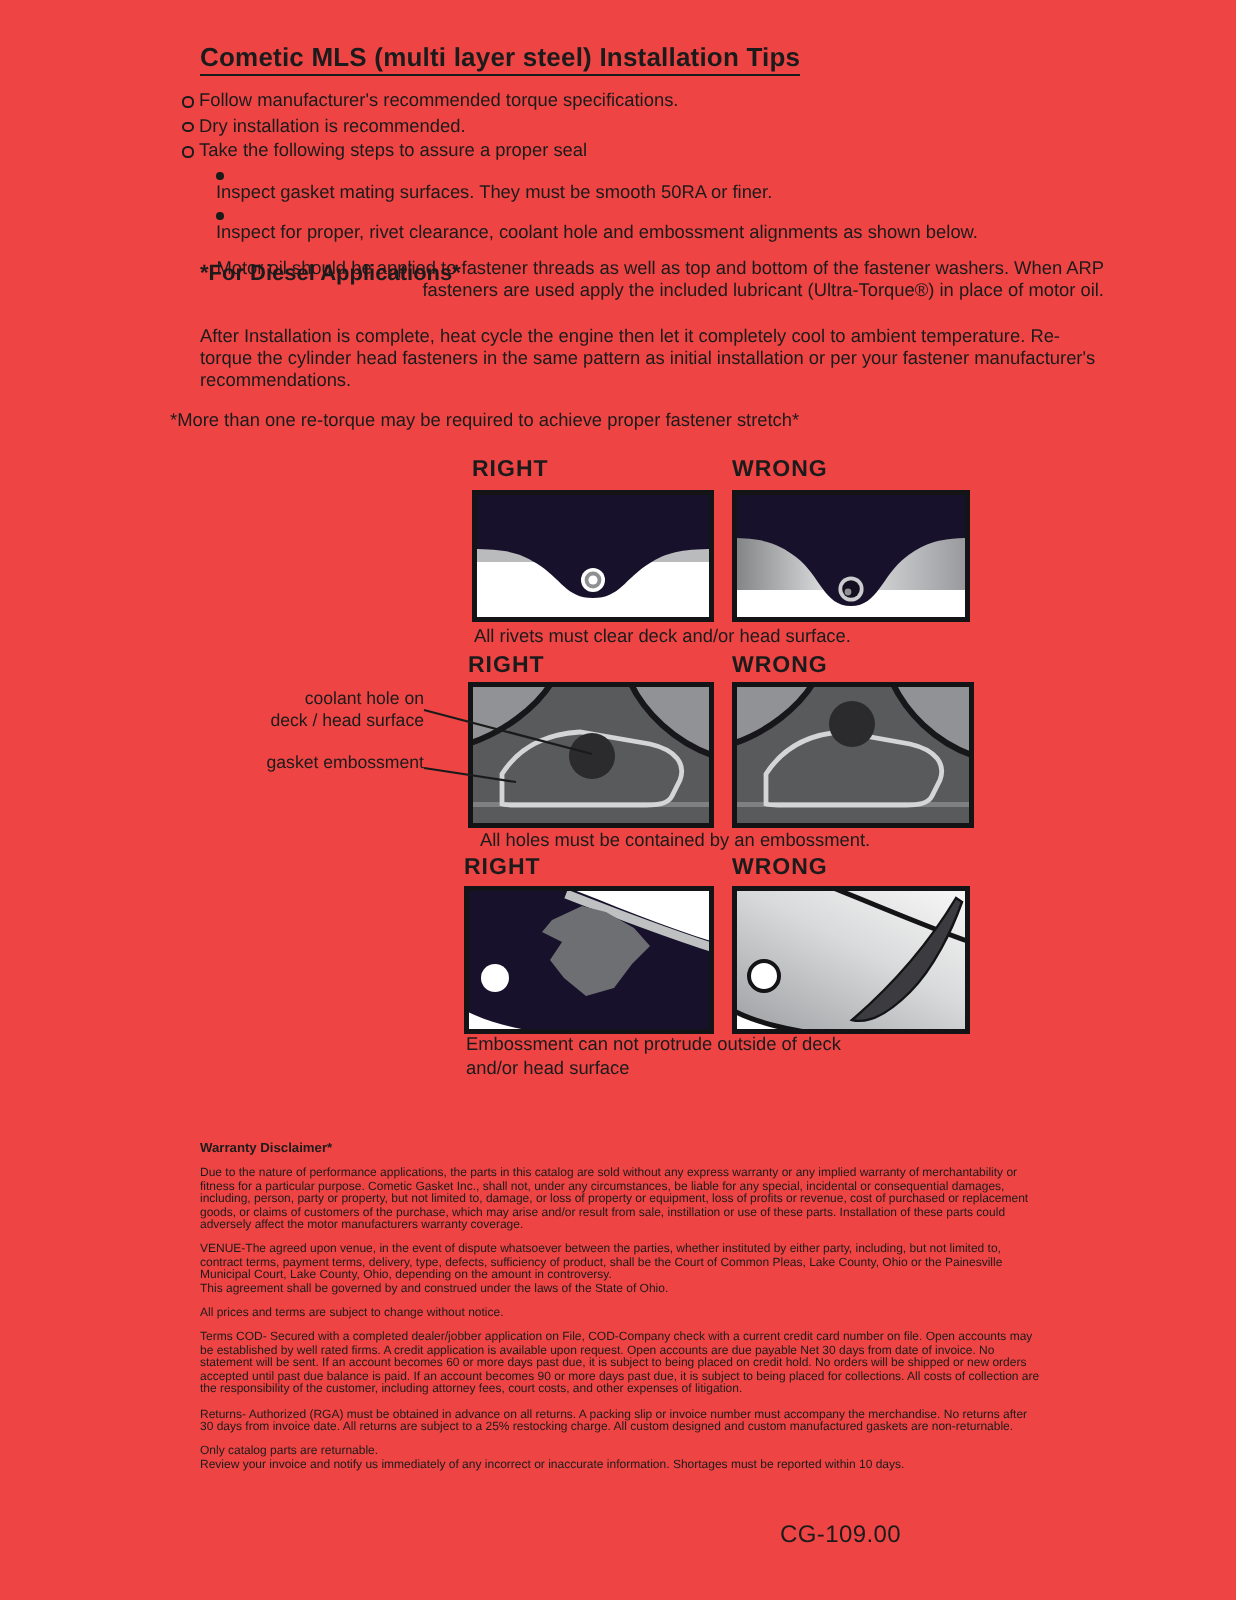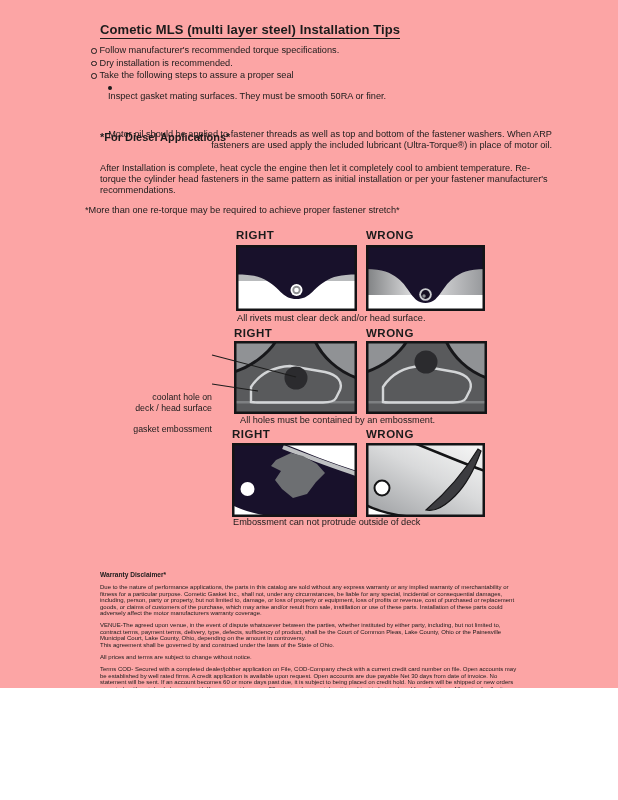--- a/index.html
+++ b/index.html
@@ -1,29 +1,29 @@
 <!DOCTYPE html>
 <html><head>
 <meta charset="utf-8">
 <style>
   html,body{margin:0;padding:0;background:#ffffff;}
   body{font-family:"Liberation Sans","DejaVu Sans",sans-serif;color:#1b1b1b;}
-  .page{position:relative;width:618px;height:688px;background:#fca5a5;overflow:hidden;}
+  .page{position:relative;width:618px;height:800px;background:#ef4444;overflow:hidden;}
   .abs{position:absolute;}
   .title{font-weight:bold;font-size:13px;letter-spacing:.1px;border-bottom:1.5px solid #1b1b1b;padding-bottom:1px;display:inline-block;}
   .tips{font-size:9.2px;line-height:12.6px;width:485px;}
   .tip-row{display:flex;align-items:flex-start;}
   .tip-row.sub{padding-left:17px;flex-direction:column;}
   .marker-circle{width:3.5px;height:3.5px;border:1px solid #1b1b1b;border-radius:50%;margin:4px 3px 0 0;flex:none;}
   .marker-dot{width:3.8px;height:3.8px;background:#1b1b1b;border-radius:50%;margin:4px 3px 0 0;flex:none;}
   .h2{font-weight:bold;font-size:11px;margin-top:18px;}
   .body-text{font-size:9.2px;line-height:11px;width:452px;}
   .dlabel{font-size:11.5px;font-weight:bold;letter-spacing:.5px;text-align:left;}
   .caption{font-size:9.2px;line-height:11.5px;}
-  .callout{font-size:8.8px;line-height:10.5px;text-align:right;width:106px;margin-top:48px;}
+  .callout{font-size:8.8px;line-height:10.5px;text-align:right;width:106px;}
   .warranty{width:420px;font-size:6px;line-height:6.4px;}
   .warranty h3{font-size:6.6px;font-weight:bold;margin:0 0 6px 0;}
   .warranty p{margin:0 0 6px 0;}
   .warranty p.tight{margin-bottom:0;}
   .code{font-size:12px;letter-spacing:.2px;}
   svg{display:block;}
 </style>
 </head>
 <body>
 
@@ -42,20 +42,24 @@
       <span class="marker-circle"></span>
       <span>Dry installation is recommended.</span>
     </div>
     <div class="tip-row">
       <span class="marker-circle"></span>
       <span>Take the following steps to assure a proper seal</span>
     </div>
     <div class="tip-row sub">
       <span class="marker-dot"></span>
       <span>Inspect gasket mating surfaces.  They must be smooth 50RA or finer.</span>
+    </div>
+    <div class="tip-row sub">
+      <span class="marker-dot"></span>
+      <span>Inspect for proper, rivet clearance, coolant hole and embossment alignments as shown below.</span>
     </div>
   </div>
 
   <div class="abs h2" style="left:100px;top:113px;">*For Diesel Applications*</div>
   <div class="abs body-text" style="left:100px;top:129px;text-align:right;">Motor oil should be applied to fastener threads as well as top and bottom of the fastener washers. When ARP fasteners are used apply the included lubricant (Ultra-Torque®) in place of motor oil.</div>
   <div class="abs body-text" style="left:100px;top:163px;">After Installation is complete, heat cycle the engine then let it completely cool to ambient temperature. Re-torque the cylinder head fasteners in the same pattern as initial installation or per your fastener manufacturer's recommendations.</div>
   <div class="abs body-text" style="left:85px;top:205px;">*More than one re-torque may be required to achieve proper fastener stretch*</div>
 
   <div class="abs dlabel" style="left:236px;top:229px;width:121px;">RIGHT</div>
   <div class="abs dlabel" style="left:366px;top:229px;width:119px;">WRONG</div>
@@ -154,20 +158,21 @@
     <path d="M0 62 C11 68 31 73 46 74 L0 74 Z" fill="#ffffff"></path>
     <path d="M48 0 C71 9 96 20 119 28" stroke="#141416" stroke-width="2.5" fill="none"></path>
     <path d="M0 62 C11 68 31 73 46 74" stroke="#141416" stroke-width="2.5" fill="none"></path>
     <path d="M112 6 C100 26 82 48 60 67 C68 69 78 64 89 53 C101 41 110 22 115 8 Z" fill="#3c3c40" stroke="#141416" stroke-width="1.2"></path>
     <circle cx="16" cy="45" r="7.5" fill="#ffffff" stroke="#141416" stroke-width="2"></circle>
     <rect x="1.25" y="1.25" width="116.5" height="71.5" fill="none" stroke="#141416" stroke-width="2.5"></rect>
   </svg>
 
   <div class="abs caption" style="left:233px;top:517px;width:260px;">
     <div>Embossment can not protrude outside of deck</div>
+    <div>and/or head surface</div>
   </div>
 
   <div class="abs warranty" style="left:100px;top:572px;">
     <h3>Warranty Disclaimer*</h3>
     <p>Due to the nature of performance applications, the parts in this catalog are sold without any express warranty or any implied warranty of merchantability or fitness for a particular purpose.  Cometic Gasket Inc., shall not, under any circumstances, be liable for any special, incidental or consequential damages, including, person, party or property, but not limited to, damage, or loss of property or equipment, loss of profits or revenue, cost of purchased or replacement goods, or claims of customers of the purchase, which may arise and/or result from sale, instillation or use of these parts.  Installation of these parts could adversely affect the motor manufacturers warranty coverage.</p>
     <p class="tight">VENUE-The agreed upon venue, in the event of dispute whatsoever between the parties, whether instituted by either party, including, but not limited to, contract terms, payment terms, delivery, type, defects, sufficiency of product, shall be the Court of Common Pleas, Lake County, Ohio or the Painesville Municipal Court, Lake County, Ohio, depending on the amount in controversy.</p>
     <p>This agreement shall be governed by and construed under the laws of the State of Ohio.</p>
     <p>All prices and terms are subject to change without notice.</p>
     <p>Terms COD- Secured with a completed dealer/jobber application on File, COD-Company check with a current credit card number on file.  Open accounts may be established by well rated firms.  A credit application is available upon request.  Open accounts are due payable Net 30 days from date of invoice.  No statement will be sent.  If an account becomes 60 or more days past due, it is subject to being placed on credit hold.  No orders will be shipped or new orders accepted until past due balance is paid.  If an account becomes 90 or more days past due, it is subject to being placed for collections.  All costs of collection are the responsibility of the customer, including attorney fees, court costs, and other expenses of litigation.</p>
     <p>Returns- Authorized (RGA) must be obtained in advance on all returns.  A packing slip or invoice number must accompany the merchandise.  No returns after 30 days from invoice date.  All returns are subject to a 25% restocking charge.  All custom designed and custom manufactured gaskets are non-returnable.</p>

